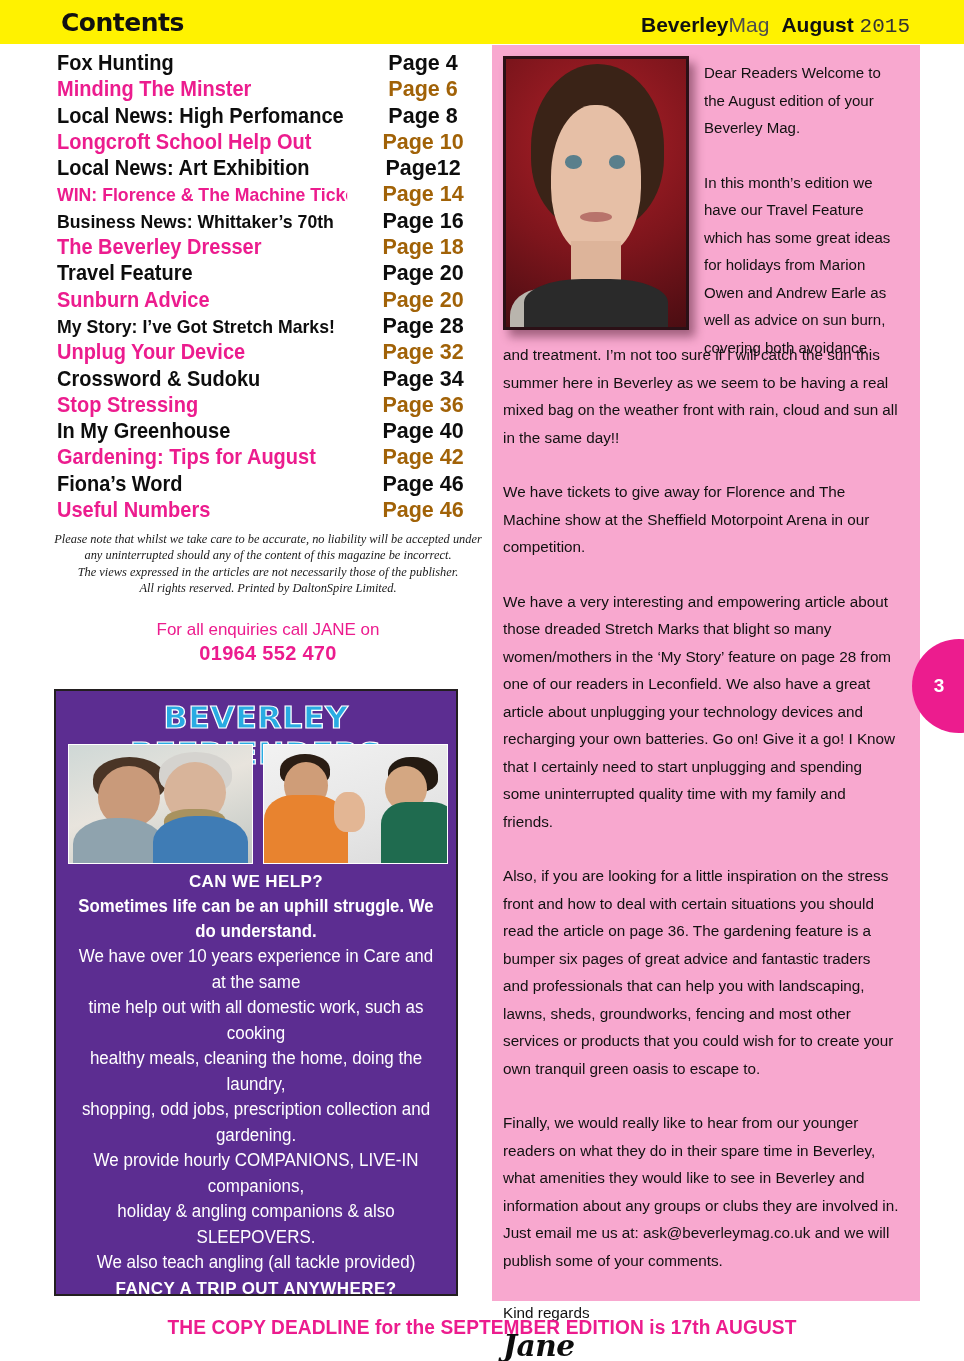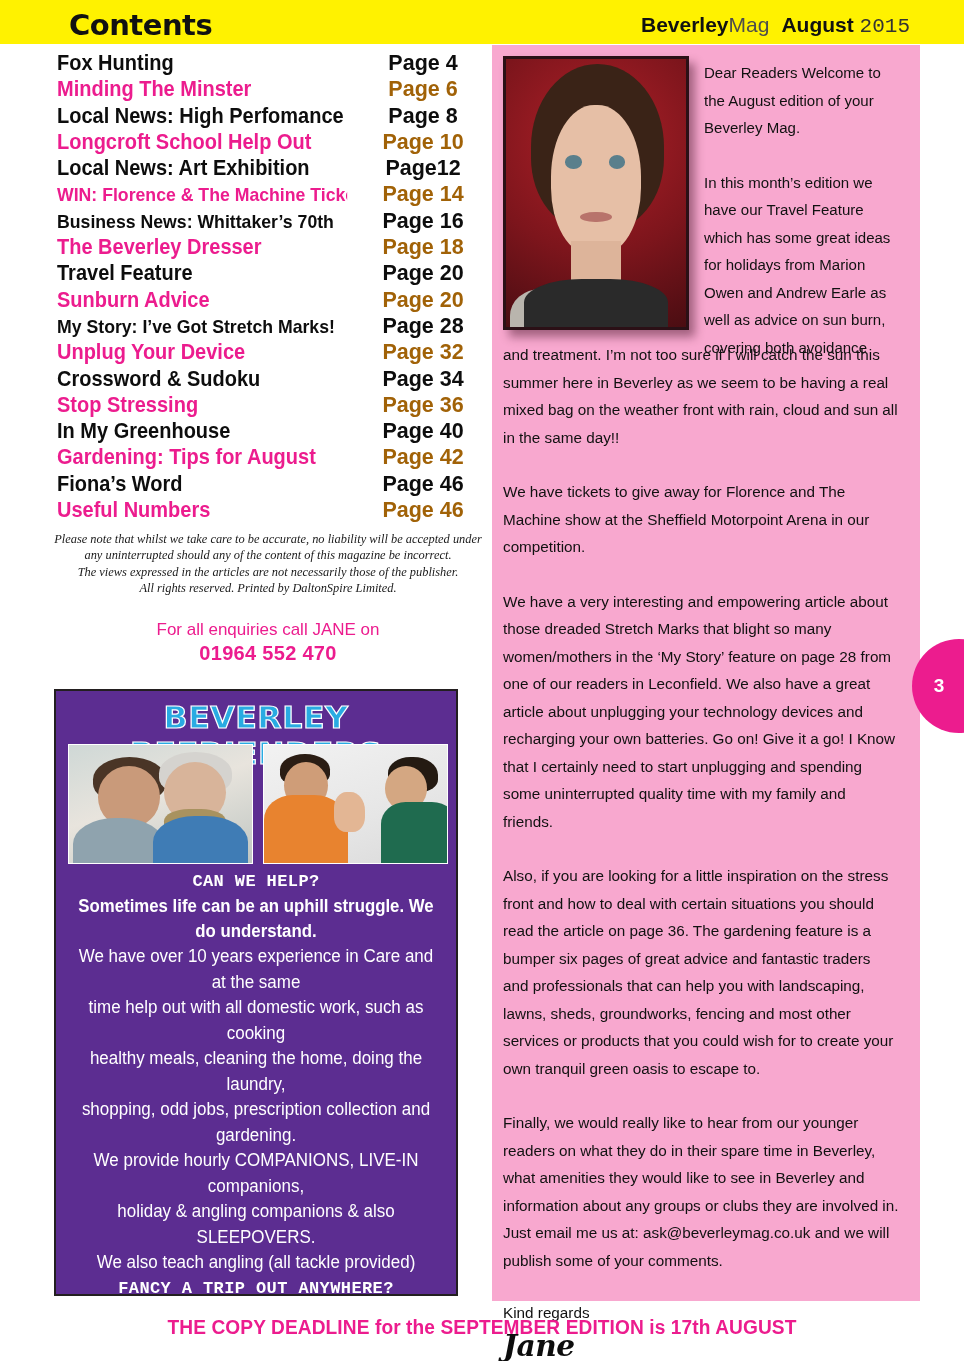--- a/index.html
+++ b/index.html
@@ -12,23 +12,22 @@
   }
 
   
   .header-bar{
     position:absolute;left:0;top:0;width:964px;height:44px;
     background:#fff200;
   }
   .header-title{
     position:absolute;left:61px;top:8px;
     font-family:"DejaVu Sans", sans-serif;
-    font-weight:bold;font-size:29px;color:#111;
+    font-weight:bold;font-size:25px;color:#111;
     letter-spacing:-0.5px;
-    margin-left:8px;
   }
   .masthead{
     position:absolute;right:54px;top:13px;
     font-size:21px;color:#111;white-space:nowrap;
   }
   .masthead .mb{font-weight:bold;}
   .masthead .mm{font-weight:normal;color:#4d4d4d;}
   .masthead .ma{font-weight:bold;margin-left:12px;}
   .masthead .my{font-weight:normal;color:#333;font-family:Liberation Mono, monospace;}
 
@@ -127,21 +126,21 @@
   .ph-right .hand-c{left:38%;top:40%;width:17%;height:34%;background:#e3b694;border-radius:40% 46% 38% 38%;}
   .ph-right .head-d{left:66%;top:18%;width:23%;height:38%;background:#d4a782;}
   .ph-right .hair-d{left:68%;top:10%;width:27%;height:30%;background:#241a12;border-radius:45% 50% 35% 35%;}
   .ph-right .body-d{left:64%;top:48%;width:42%;height:58%;background:#1f6b4f;border-radius:32% 34% 0 0;}
 
   .ad-body{
     position:absolute;left:10px;top:178px;width:380px;
     text-align:center;color:#ffffff;
   }
   .ad-h{
-    font-family:Liberation Mono, monospace;
+    font-family:Liberation Sans, sans-serif;
     font-weight:bold;font-size:17px;line-height:25px;letter-spacing:0.4px;
   }
   .ad-sub{
     font-weight:bold;font-size:17.5px;line-height:25px;
     transform:scaleX(0.96);
   }
   .ad-p{
     font-size:17.5px;line-height:25.5px;
     transform:scaleX(0.97);
   }

